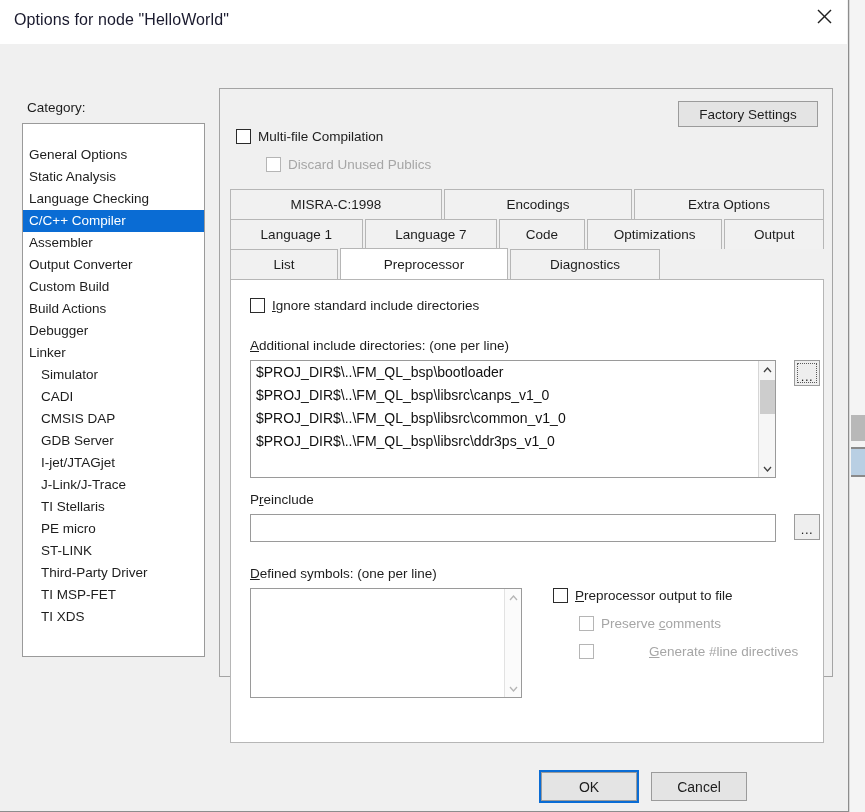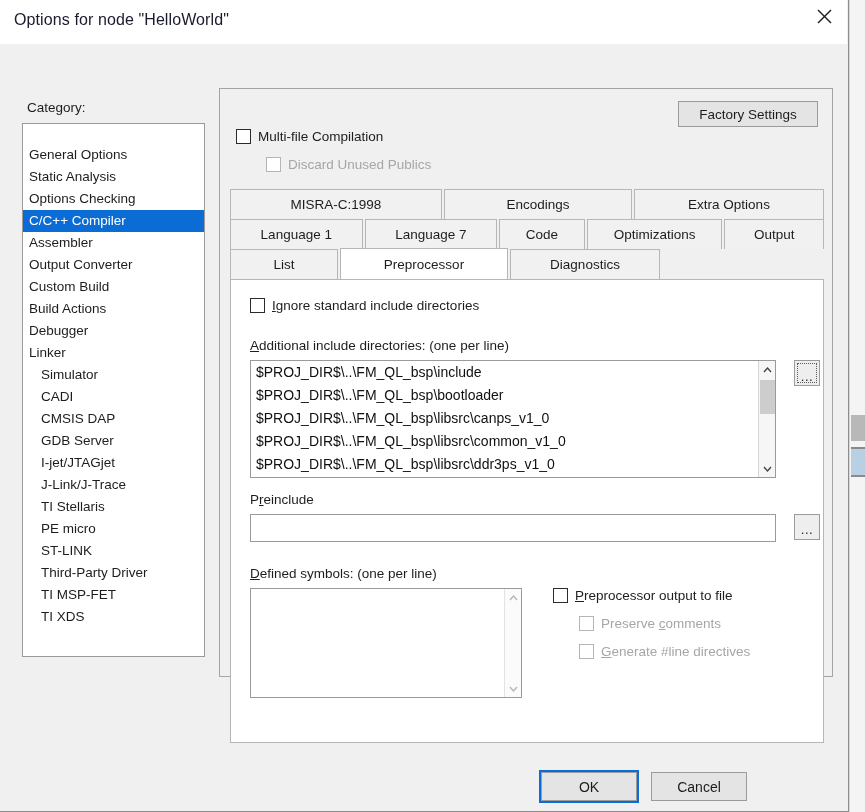--- a/index.html
+++ b/index.html
@@ -211,21 +211,21 @@
   #defsym-box {
     position: absolute; left: 19px; top: 308px;
     width: 272px; height: 110px;
     background: #ffffff; border: 1px solid #9a9a9a;
     overflow: hidden;
   }
   #defsym-box .vscroll { background: #fbfbfb; border-left: 1px solid #e2e2e2; }
 
   #chk-ppout   { position: absolute; left: 322px; top: 308px; }
   #chk-preserve{ position: absolute; left: 348px; top: 336px; }
-  #chk-genline { position: absolute; left: 348px; top: 364px; }
+  #chk-genline { position: absolute; left: 348px; top: 364px; gap: 48px; }
 
   
   #btn-ok {
     position: absolute; left: 541px; top: 772px;
     width: 96px; height: 29px;
     background: #e4e4e4;
     border: 1px solid #9b9b9b;
     outline: 2px solid #0a6cd4;
     display: flex; align-items: center; justify-content: center;
     font-size: 14px; color: #1d1d1d; cursor: default;
@@ -258,21 +258,21 @@
           <line x1="14" y1="1" x2="1" y2="14" stroke="#202020" stroke-width="1.4"></line>
         </svg>
       </span>
     </div>
   </div>
 
   <div id="category-label">Category:</div>
   <div id="category-list">
       <div class="cat-item">General Options</div>
       <div class="cat-item">Static Analysis</div>
-      <div class="cat-item">Options Checking</div>
+      <div class="cat-item">Language Checking</div>
       <div class="cat-item selected">C/C++ Compiler</div>
       <div class="cat-item">Assembler</div>
       <div class="cat-item">Output Converter</div>
       <div class="cat-item">Custom Build</div>
       <div class="cat-item">Build Actions</div>
       <div class="cat-item">Debugger</div>
       <div class="cat-item">Linker</div>
       <div class="cat-item indented">Simulator</div>
       <div class="cat-item indented">CADI</div>
       <div class="cat-item indented">CMSIS DAP</div>
@@ -327,21 +327,20 @@
         <div class="chk-row" style="left:0; top:0;">
           <span class="chk-box"></span>
           <span class="chk-label"><span class="u">I</span>gnore standard include directories</span>
         </div>
       </div>
 
       <div class="fld-label" id="lbl-addinc"><span class="u">A</span>dditional include directories: (one per line)</div>
 
       <div id="inc-list">
         <div id="inc-lines">
-            <div class="inc-line">$PROJ_DIR$\..\FM_QL_bsp\include</div>
             <div class="inc-line">$PROJ_DIR$\..\FM_QL_bsp\bootloader</div>
             <div class="inc-line">$PROJ_DIR$\..\FM_QL_bsp\libsrc\canps_v1_0</div>
             <div class="inc-line">$PROJ_DIR$\..\FM_QL_bsp\libsrc\common_v1_0</div>
             <div class="inc-line">$PROJ_DIR$\..\FM_QL_bsp\libsrc\ddr3ps_v1_0</div>
           </div>
         <div class="vscroll">
           <div class="arrow up">
             <svg width="9" height="6" viewBox="0 0 9 6">
                 <polyline points="1,5 4.5,1 8,5" fill="none" stroke="#404040" stroke-width="1.3"></polyline>
               </svg>

